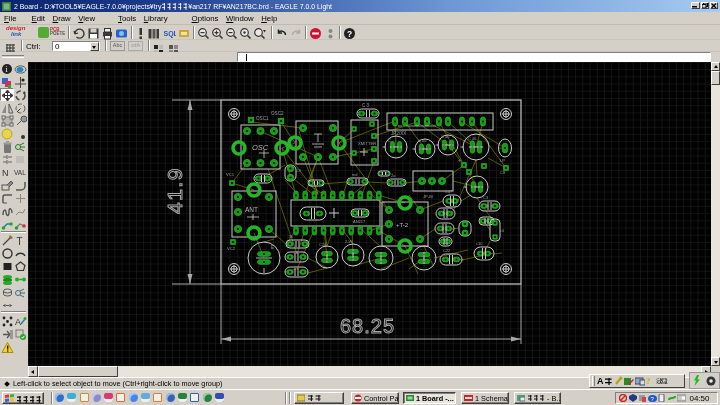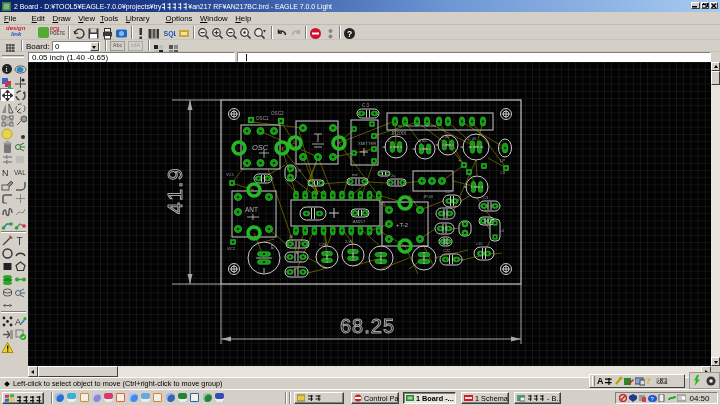--- a/index.html
+++ b/index.html
@@ -23,23 +23,23 @@
       </svg></div>
     <div style="position:absolute;left:709.5px;top:1.5px;width:8.5px;height:7.5px;background:#d4d0c8;border:1px solid;border-color:#fff #404040 #404040 #fff;color:#000;font-size:6px;line-height:5px;text-align:center;font-weight:bold"><svg width="6" height="5.5">
         <path d="M0.5 0.5 L5 5 M5 0.5 L0.5 5" stroke="#000" stroke-width="1.3"></path>
       </svg></div>
   </div>
 <div style="position:absolute;left:0;top:12px;width:720px;height:13px;background:#d4d0c8;display:flex;align-items:center;font-size:7.8px;color:#000;border-bottom:1px solid #c0bcb4">
     <span style="width:4px"></span>
     <span style="margin-right:15px"><u>F</u>ile</span>
     <span style="margin-right:7.5px"><u>E</u>dit</span>
     <span style="margin-right:7.5px"><u>D</u>raw</span>
-    <span style="margin-right:5px"><u>V</u>iew</span>
+    <span style="margin-right:23px"><u>V</u>iew</span>
     <span style="margin-right:7.5px"><u>T</u>ools</span>
-    <span style="margin-right:16px"><u>L</u>ibrary</span>
+    <span style="margin-right:24px"><u>L</u>ibrary</span>
     <span style="margin-right:7.5px"><u>O</u>ptions</span>
     <span style="margin-right:7.5px"><u>W</u>indow</span>
     <span style="margin-right:7.5px"><u>H</u>elp</span>
   </div>
 <div style="position:absolute;left:0;top:25px;width:720px;height:15px;background:#d4d0c8;border-bottom:1px solid #c8c4bc">
     <div style="position:absolute;left:6px;top:1px;font-size:6px;line-height:5.5px;font-weight:bold;color:#cc2233;font-style:italic">design<br><span style="color:#2255bb;margin-left:5px">link</span></div>
     <div style="position:absolute;left:38px;top:2px;width:11px;height:11px;background:#55aa33;border-radius:2px"></div>
     <div style="position:absolute;left:50px;top:2.5px;font-size:4.5px;line-height:4.5px;color:#cc2233;font-weight:bold">PCB<br><span style="color:#555">POETE</span></div>
     <div style="position:absolute;left:68px;top:1px;width:1px;height:13px;background:#808080;box-shadow:1px 0 0 #ffffff"></div>
     <div style="position:absolute;left:73px;top:1px;width:13px;height:13px"><svg width="13" height="13" viewBox="0 0 13 13">
@@ -125,21 +125,21 @@
         <text x="4" y="9.5" font-size="8.5" fill="#fff" font-weight="bold" font-family="Liberation Sans">?</text>
       </svg></div>
   </div>
 <div style="position:absolute;left:0;top:40px;width:720px;height:12px;background:#d4d0c8;border-bottom:1px solid #c8c4bc">
     <div style="position:absolute;left:4px;top:0px;width:12px;height:12px"><svg width="12" height="12" viewBox="0 0 12 12">
         <g stroke="#333">
           <path d="M2 3 h9 M2 6 h9 M2 9 h9 M3 2 v8 M6 2 v8 M9 2 v8"></path>
         </g>
       </svg></div>
     <div style="position:absolute;left:21px;top:0;width:1px;height:11px;background:#808080;box-shadow:1px 0 0 #fff"></div>
-    <div style="position:absolute;left:26px;top:1.5px;font-size:8px;color:#000">Board:</div>
+    <div style="position:absolute;left:26px;top:1.5px;font-size:8px;color:#000">Ctrl:</div>
     <div style="position:absolute;left:52px;top:0.5px;width:48px;height:10.5px;background:#fff;border:1px solid;border-color:#808080 #fff #fff #808080;font-size:8px;padding-left:2px;color:#000">0<div style="position:absolute;right:0.5px;top:0.5px;width:9px;height:8.5px;background:#d4d0c8;border:1px solid;border-color:#fff #404040 #404040 #fff">
         <div style="margin:2.5px auto 0;width:0;height:0;border-left:2.5px solid transparent;border-right:2.5px solid transparent;border-top:3px solid #000"></div>
       </div></div>
     <div style="position:absolute;left:105px;top:0;width:1px;height:11px;background:#808080;box-shadow:1px 0 0 #fff"></div>
     <div style="position:absolute;left:110px;top:1px;width:15px;height:10px;border:1px solid #999;font-size:5.5px;text-align:center;color:#555;background:#d4d0c8">Abc</div>
     <div style="position:absolute;left:128px;top:1px;width:15px;height:10px;border:1px solid #aaa;font-size:5.5px;text-align:center;color:#999;background:#d4d0c8;transform:scaleX(-1)">Abc</div>
     <div style="position:absolute;left:148px;top:0;width:1px;height:11px;background:#808080;box-shadow:1px 0 0 #fff"></div>
     <div style="position:absolute;left:153px;top:0.5px;width:12px;height:11px"><svg width="12" height="11" viewBox="0 0 12 11">
         <rect x="1" y="1" width="4" height="4" fill="#222"></rect>
         <rect x="6" y="1" width="4" height="4" fill="#bbb"></rect>
@@ -148,21 +148,20 @@
       </svg></div>
     <div style="position:absolute;left:168px;top:0.5px;width:12px;height:11px"><svg width="12" height="11" viewBox="0 0 12 11">
         <rect x="1" y="1" width="4" height="4" fill="#555"></rect>
         <rect x="6" y="1" width="4" height="4" fill="#888"></rect>
         <rect x="1" y="6" width="4" height="4" fill="#888"></rect>
         <rect x="6" y="6" width="4" height="4" fill="#555"></rect>
       </svg></div>
   </div>
 <div style="position:absolute;left:0;top:52px;width:720px;height:10px;background:#d4d0c8">
     <div style="position:absolute;left:2px;top:3px;width:22px;height:3px;border-top:1px solid #808080;border-bottom:1px solid #fff"></div>
-    <div style="position:absolute;left:28px;top:0px;width:207px;height:10px;background:#fff;border:1px solid;border-color:#808080 #fff #fff #808080;font-size:8px;color:#000;padding:0 0 0 3px;white-space:nowrap">0.05 inch (1.40 -0.65)</div>
     <div style="position:absolute;left:237px;top:0px;width:474px;height:10px;background:#fff;border:1px solid;border-color:#808080 #fff #fff #808080">
       <div style="position:absolute;left:8px;top:1px;width:1px;height:7px;background:#000"></div>
     </div>
   </div>
 <div style="position:absolute;left:0;top:62px;width:28px;height:304px;background:#d4d0c8">
     <div style="position:absolute;left:1px;top:0.0px;width:13px;height:13px"><svg width="13" height="13" viewBox="0 0 13 13">
         <circle cx="6" cy="6" r="5" fill="#222"></circle>
         <text x="4.5" y="9" font-size="8" fill="#fff" font-family="Liberation Serif">i</text>
       </svg></div>
     <div style="position:absolute;left:14px;top:0.0px;width:13px;height:13px"><svg width="13" height="13" viewBox="0 0 13 13">

